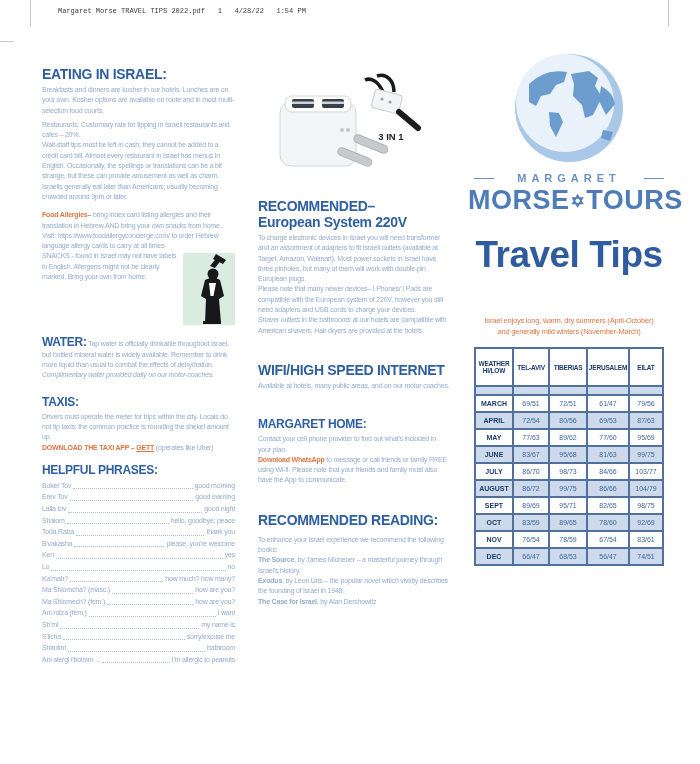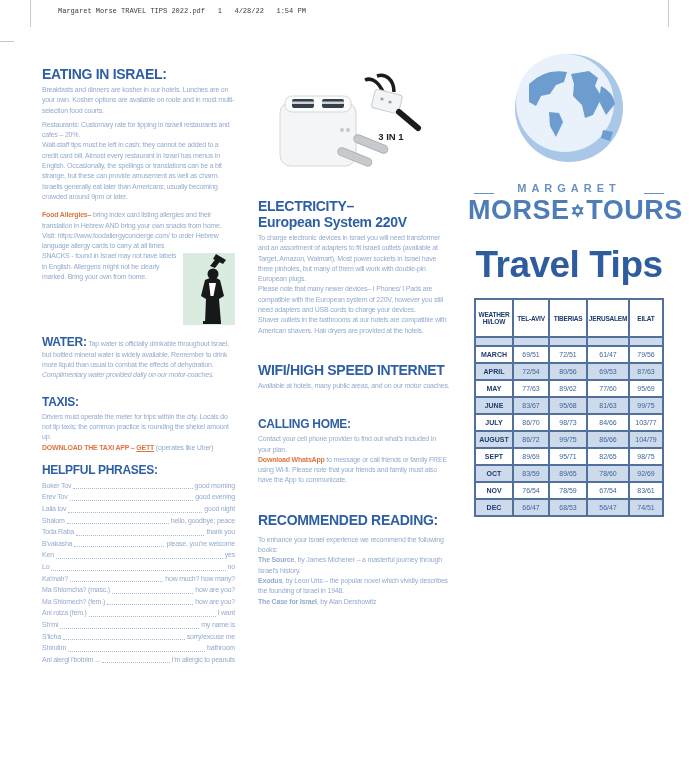--- a/index.html
+++ b/index.html
@@ -32,21 +32,21 @@
   
   .waiter{float:right;margin:2px 0 2px 5px;}
 
   
   .phrase-row{display:flex;align-items:flex-end;font-size:7px;letter-spacing:-0.2px;
               line-height:11.6px;color:#93abce;}
   .phrase-row .leader{flex:1;border-bottom:1px dotted #a7bcd9;margin:0 2px 2px 2px;height:1px;}
 
   
   .logo{text-align:center;}
-  .logo-top{display:flex;align-items:flex-end;justify-content:center;gap:23px;margin-top:12px;}
+  .logo-top{display:flex;align-items:center;justify-content:center;gap:23px;margin-top:2px;}
   .logo-rule{width:20px;height:1px;background:#6b91c1;}
   .logo-margaret{font-size:11px;font-weight:bold;color:#6b91c1;letter-spacing:5px;}
   .logo-morse{font-size:27px;font-weight:bold;color:#4d7cb8;letter-spacing:0.5px;margin-top:1px;}
   .logo-star{font-size:17px;vertical-align:2px;padding:0 1px;color:#4d7cb8;}
 
   .brochure-title{margin-top:16px;text-align:center;font-size:37px;font-weight:bold;
                   color:#2e5c9e;line-height:46px;letter-spacing:-0.5px;}
   .climate-note{margin-top:38px;text-align:center;font-size:7.5px;line-height:10.5px;
                 color:#dd7645;letter-spacing:-0.2px;}
 
@@ -230,30 +230,30 @@
       <rect x="64" y="29.5" width="22" height="2.5" fill="#cdd3d8"></rect>
       <circle cx="84" cy="58" r="2" fill="#c3c8cc"></circle>
         <circle cx="90" cy="58" r="2" fill="#c3c8cc"></circle>
 
       <g transform="rotate(22 98 66)">
         <rect x="96" y="62" width="36" height="8" rx="4" fill="#c6cacd" stroke="#aeb3b7"></rect>
         <rect x="86" y="80" width="36" height="8" rx="4" fill="#c6cacd" stroke="#aeb3b7"></rect>
       </g>
     </svg>
     <div class="gap4"></div>
-    <h3 class="sec" style="margin-bottom:0">ELECTRICITY–</h3>
+    <h3 class="sec" style="margin-bottom:0">RECOMMENDED–</h3>
     <h3 class="sec">European System 220V</h3>
     <p class="body">To charge electronic devices in Israel you will need transformer and an assortment of adapters to fit Israeli outlets (available at Target, Amazon, Walmart). Most power sockets in Israel have three pinholes, but many of them will work with double-pin European plugs.</p>
     <p class="body">Please note that many newer devices– I Phones/ I Pads are compatible with the European system of 220V, however you still need adapters and USB cords to charge your devices.</p>
     <p class="body">Shaver outlets in the bathrooms at our hotels are compatible with American shavers. Hair dryers are provided at the hotels.</p>
     <div class="gap26"></div>
     <h3 class="sec">WIFI/HIGH SPEED INTERNET</h3>
     <p class="body">Available at hotels, many public areas, and on our motor coaches.</p>
     <div class="gap26"></div>
-    <h3 class="sec big">CALLING HOME:</h3>
+    <h3 class="sec big">MARGARET HOME:</h3>
     <p class="body">Contact your cell phone provider to find out what's included in  your plan.</p>
     <p class="body">
       <span class="orange bold">Download WhatsApp</span><span> to message or call friends or family FREE using Wi-fi. Please note that your friends and family must also have the App to communicate.</span>
     </p>
     <div class="gap26"></div>
     <h3 class="sec">RECOMMENDED READING:</h3>
     <div class="gap4"></div>
     <p class="body">To enhance your Israel experience we recommend the following books:</p>
     <div id="book-list">
   <p class="body">
@@ -290,20 +290,24 @@
       </div>
       <div class="logo-morse">
         <span>MORSE</span><span class="logo-star">✡</span><span>TOURS</span>
       </div>
     </div>
 
     <div class="brochure-title">
       <div>Travel Tips</div>
     </div>
 
+    <div class="climate-note">
+      <div>Israel enjoys long, warm, dry summers (April-October)</div>
+      <div>and generally mild winters (November-March)</div>
+    </div>
 
     <table class="weather">
       <colgroup>
           <col class="c0">
           <col class="c1">
           <col class="c2">
           <col class="c3">
           <col class="c4">
         </colgroup>
       <thead>

